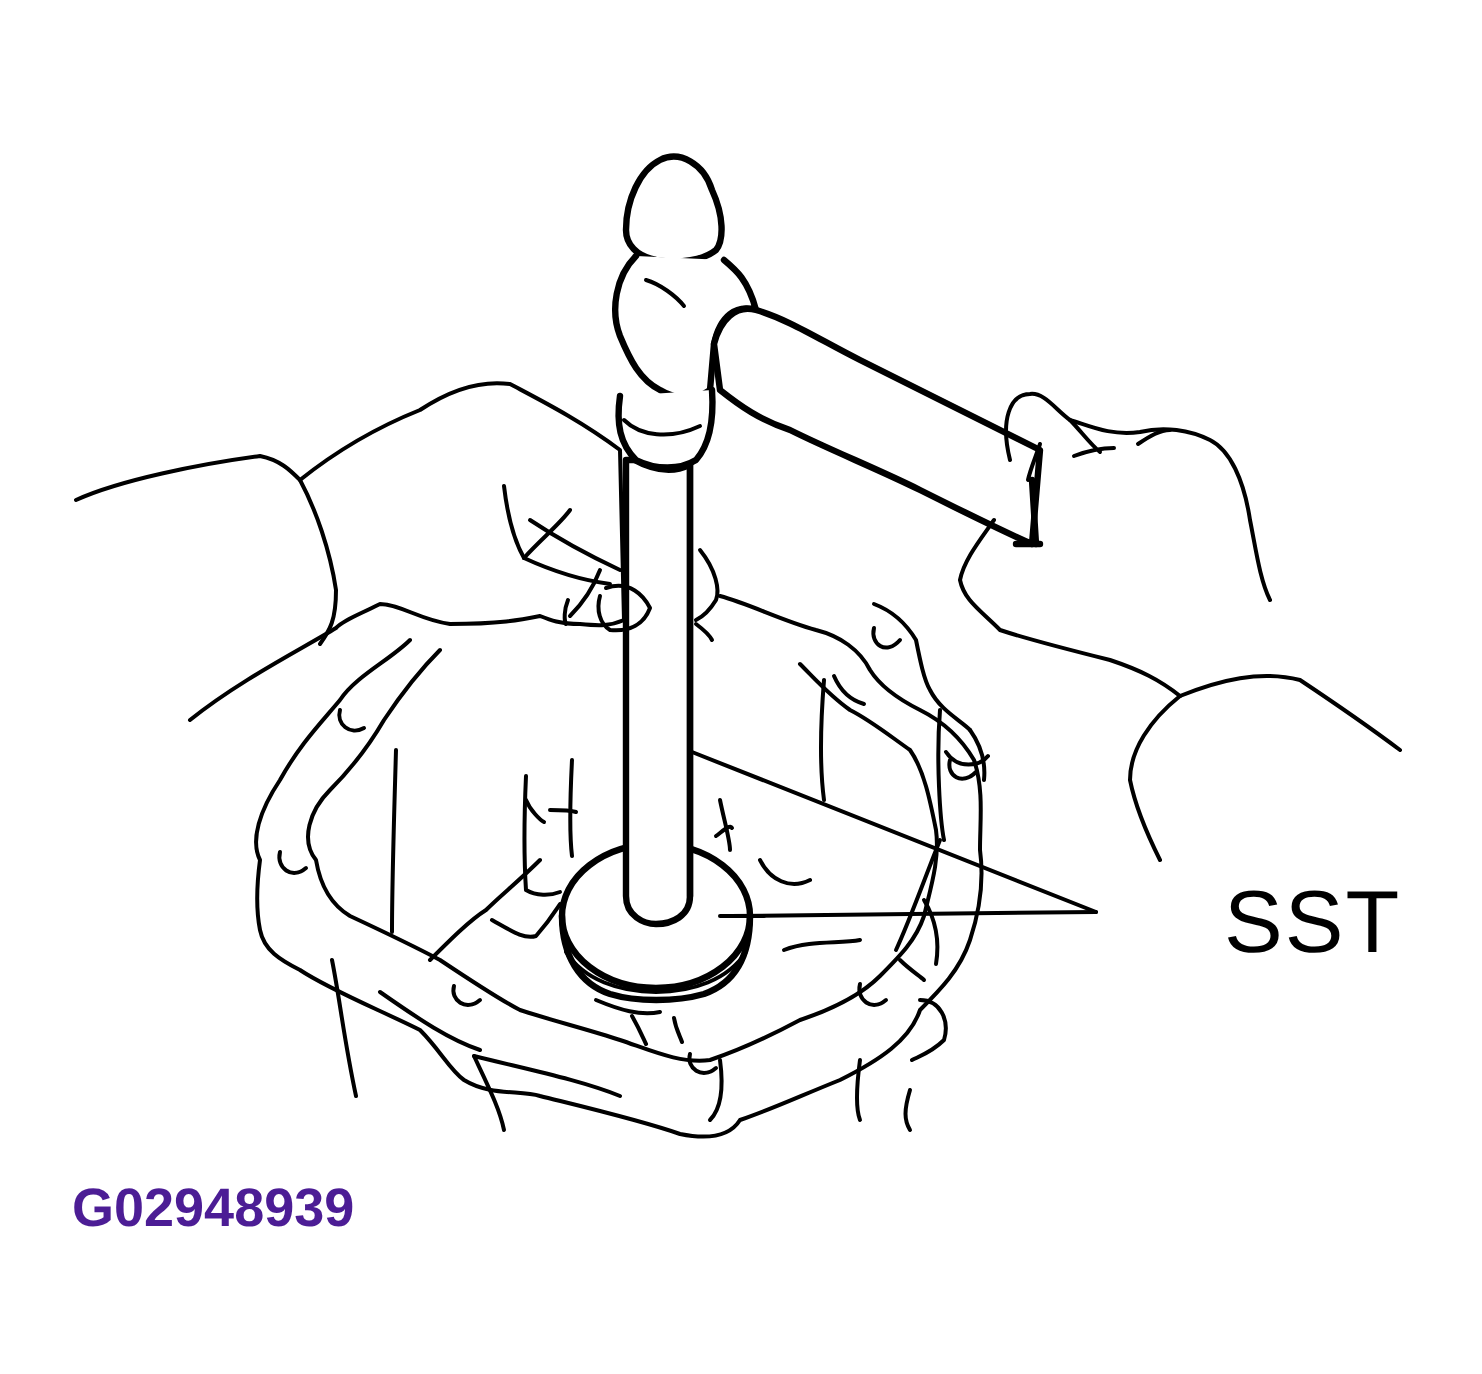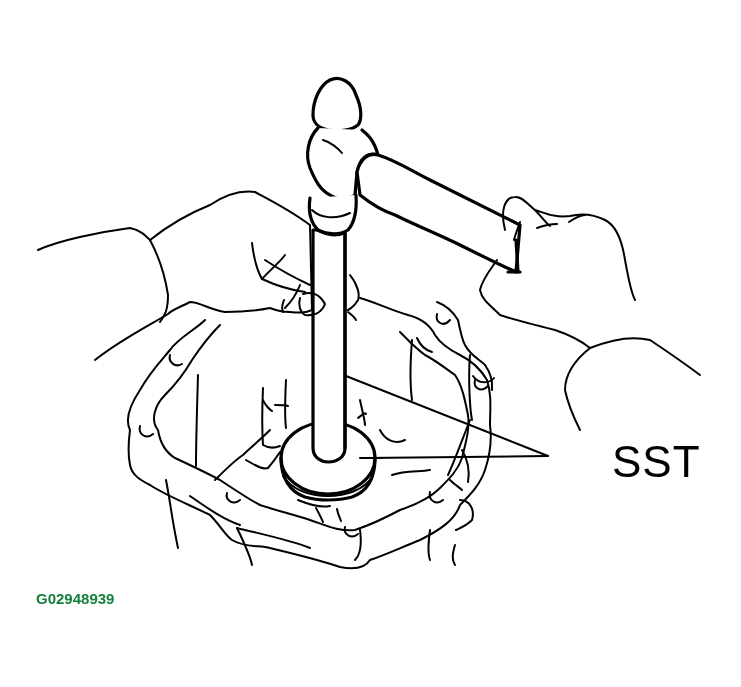--- a/index.html
+++ b/index.html
@@ -9,21 +9,21 @@
     .ln { fill: none; stroke: #000; stroke-width: 2; stroke-linecap: round; stroke-linejoin: round; }
     .lnb { fill: none; stroke: #000; stroke-width: 3.2; stroke-linecap: round; stroke-linejoin: round; }
     .fillw { fill: #fff; }
     .callout-label {
       position: absolute; left: 576px; top: 440px;
       font-family: "Liberation Sans", sans-serif; font-size: 44px; color: #000;
       letter-spacing: 1px; line-height: 1; margin-left: 36px;
     }
     .figure-id {
       position: absolute; left: 36px; top: 591px;
-      font-family: "Liberation Sans", sans-serif; font-size: 15px; font-weight: bold; color: #15803d;
+      font-family: "Liberation Sans", sans-serif; font-size: 27px; font-weight: bold; color: #4c1d95;
       line-height: 1;
     }
   </style>
 </head>
 <body>
 
 <div class="canvas">
   <svg width="741" height="687" viewBox="0 0 741 687">
 
     <g>

